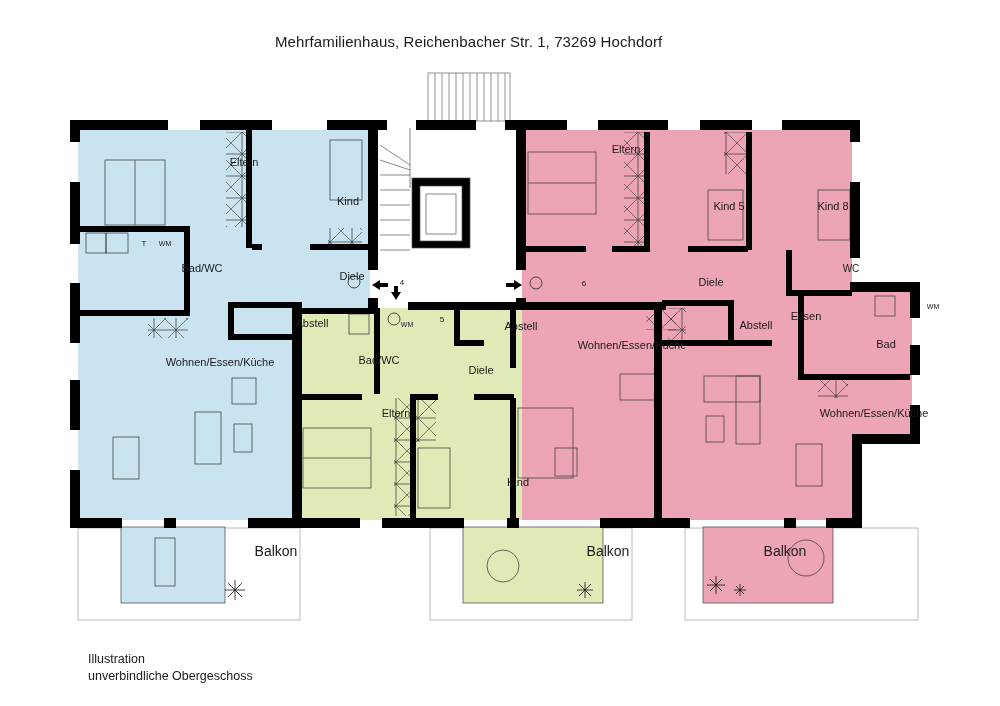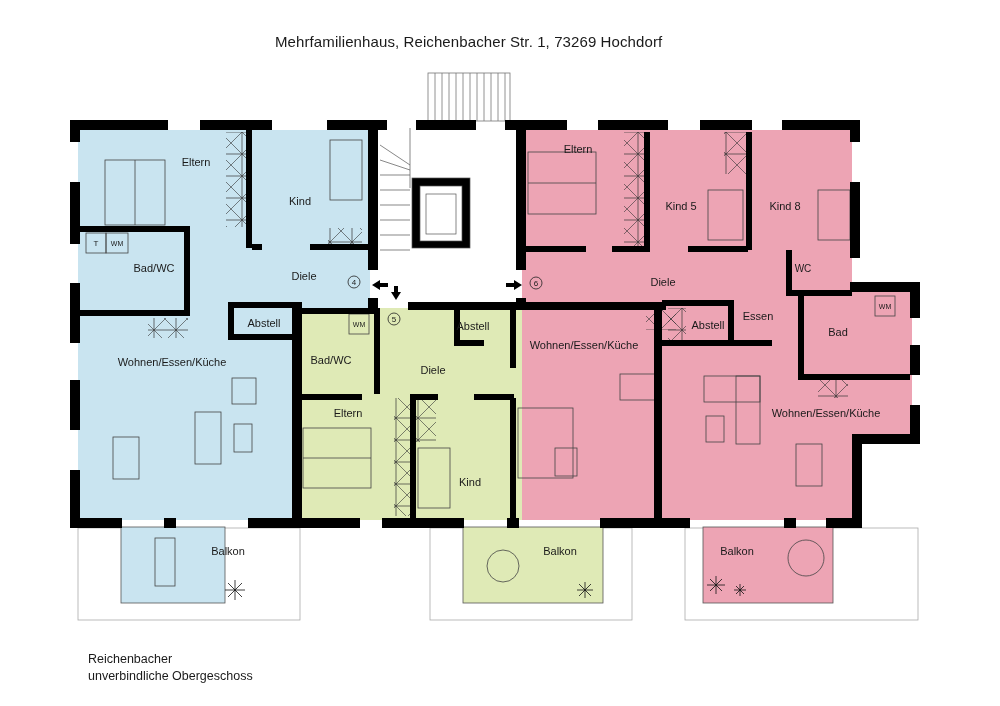--- a/index.html
+++ b/index.html
@@ -1,21 +1,21 @@
 <!DOCTYPE html>
 <html><head>
 <meta charset="utf-8">
 <style>
   html,body{margin:0;padding:0;background:#fff;}
   body{width:1000px;height:706px;position:relative;overflow:hidden;font-family:"Liberation Sans",sans-serif;color:#1a1a1a;}
   .hdr{position:absolute;left:275px;top:33px;font-size:15px;line-height:17px;letter-spacing:0.1px;}
   .foot{position:absolute;left:88px;top:651px;font-size:12.5px;line-height:17px;}
   svg{position:absolute;left:0;top:0;}
-  .lbl{position:absolute;font-size:11px;white-space:nowrap;transform:translate(-50%,-50%);color:#1a1a1a;}
-  .lbl.sm{font-size:11px;}
+  .lbl{position:absolute;font-size:11px;white-space:nowrap;transform:translate(-50%,-50%);color:#1a1a1a;margin-left:48px;}
+  .lbl.sm{font-size:14px;}
   .lbl.xs{font-size:10px;}
 </style>
 </head>
 <body>
 
 <div class="hdr">
   <div>Mehrfamilienhaus, Reichenbacher Str. 1, 73269 Hochdorf</div>
 </div>
 
 <svg width="1000" height="706" viewBox="0 0 1000 706">
@@ -239,22 +239,22 @@
 <div class="lbl xs" style="left:359px;top:324px;font-size:7px">WM</div>
 <div class="lbl xs" style="left:394px;top:319px;font-size:8px">5</div>
 
 <div class="lbl" style="left:578px;top:149px">Eltern</div>
 <div class="lbl" style="left:681px;top:206px">Kind 5</div>
 <div class="lbl" style="left:785px;top:206px">Kind 8</div>
 <div class="lbl xs" style="left:803px;top:268px">WC</div>
 <div class="lbl" style="left:663px;top:282px">Diele</div>
 <div class="lbl" style="left:708px;top:325px">Abstell</div>
 <div class="lbl" style="left:758px;top:316px">Essen</div>
-<div class="lbl" style="left:838px;top:332px">Bad</div>
+<div class="lbl" style="left:838px;top:344px">Bad</div>
 <div class="lbl" style="left:826px;top:413px">Wohnen/Essen/Küche</div>
 <div class="lbl sm" style="left:737px;top:551px">Balkon</div>
 <div class="lbl xs" style="left:885px;top:306px;font-size:7px">WM</div>
 <div class="lbl xs" style="left:536px;top:283px;font-size:8px">6</div>
 
 <div class="foot">
-  <div>Reichenbacher</div>
+  <div>Illustration</div>
   <div>unverbindliche Obergeschoss</div>
 </div>
 
 </body></html>

